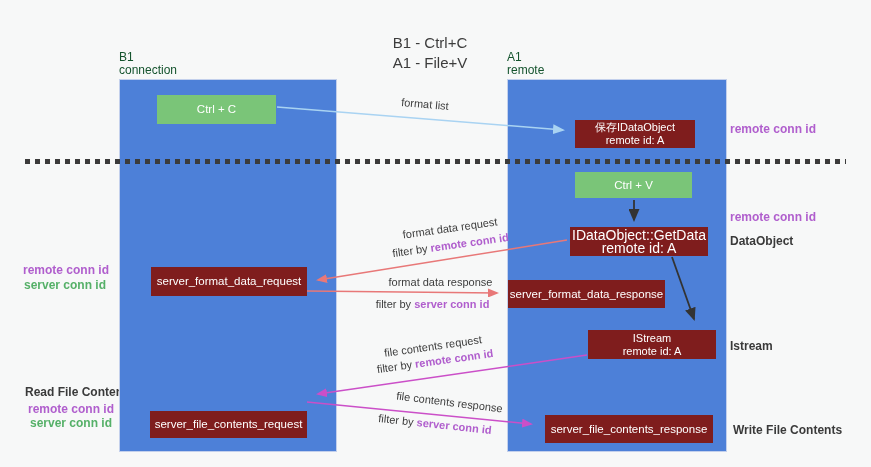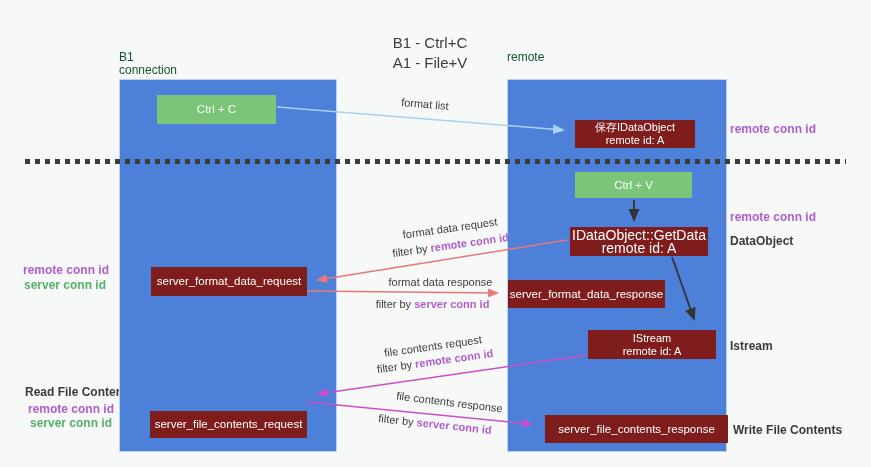--- a/index.html
+++ b/index.html
@@ -50,21 +50,21 @@
   .node.orange { background:#7f1d1d; }
 
   .n-ctrl-c   { left:157px; top:95px;  width:119px; height:29px; }
   .n-save     { left:575px; top:120px; width:120px; height:28px; font-size:11px; }
   .n-ctrl-v   { left:575px; top:172px; width:117px; height:26px; }
   .n-getdata  { left:570px; top:227px; width:138px; height:29px; font-size:14px; }
   .n-fmt-req  { left:151px; top:267px; width:156px; height:29px; }
   .n-fmt-res  { left:508px; top:280px; width:157px; height:28px; }
   .n-istream  { left:588px; top:330px; width:128px; height:29px; font-size:11px; }
   .n-file-req { left:150px; top:383px; width:157px; height:27px;margin-top:28px; }
-  .n-file-res { left:545px; top:415px; width:183px; height:28px; }
+  .n-file-res { left:545px; top:415px; width:168px; height:28px; }
 
   .arrow-label {
     z-index:5; font-size:11px; color:#3d3d3d; text-align:center; white-space:nowrap;
   }
   .purple-part { color:#b05ecd; font-weight:bold; }
   .side-label  { z-index:5; font-size:12px; white-space:nowrap;font-weight:bold; }
   .side-label.purple { color:#b05ecd; font-weight:bold; }
   .side-label.green  { color:#55b068; font-weight:bold; }
   .side-label.plain  { color:#3a3a3a; }
   .left-group { text-align:center; line-height:15px; }
@@ -94,20 +94,21 @@
 <div class="abs title">
   <div>B1 - Ctrl+C</div>
   <div>A1 - File+V</div>
 </div>
 
 <div class="abs lane-header" style="left:119px;top:51px;width:200px;">
   <div>B1</div>
   <div>connection</div>
 </div>
 <div class="abs lane-header" style="left:507px;top:51px;width:220px;">
+  <div>A1</div>
   <div>remote</div>
 </div>
 
 <div class="abs lane lane-left"></div>
 <div class="abs lane lane-right"></div>
 
 <div class="abs dashed-sep"></div>
 
 <svg class="abs arrows" width="871" height="467" viewBox="0 0 871 467">
   <defs>

